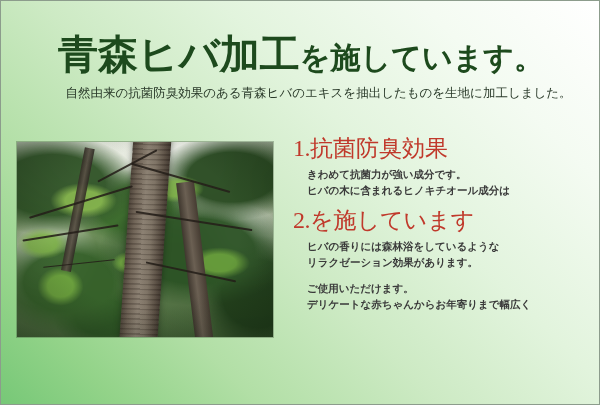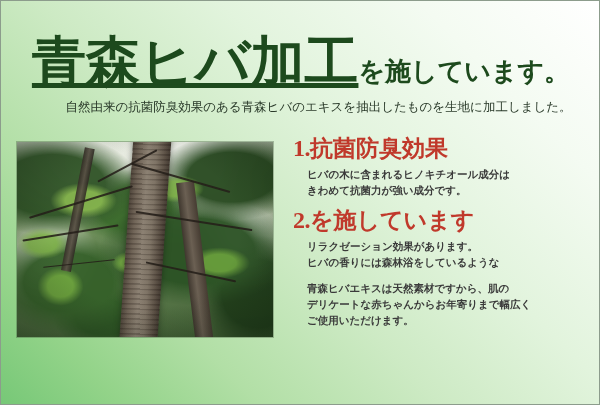--- a/index.html
+++ b/index.html
@@ -45,25 +45,24 @@
     padding-top: 34px;
     font-family: "Liberation Serif", "DejaVu Serif", serif;
     font-size: 38px;
     line-height: 1.0;
     font-weight: 700;
     color: #1d4a1d;
     letter-spacing: 0px;
     white-space: nowrap;
   }
   #main-title .title-lead {
-    font-size: 54px;
-    text-decoration: underline;
+    font-size: 40px;
   }
   #main-title .title-tail {
-    font-size: 26px;
+    font-size: 30px;
     text-align: right;
   }
   #subtitle {
     margin: 0;
     padding-top: 11px;
     font-size: 12.5px;
     line-height: 1.2;
     color: #2a3a2a;
     white-space: nowrap;
     padding-left: 35px;
@@ -194,21 +193,21 @@
     width: 300px;
   }
   .benefit {
     margin-bottom: 9px;
   }
   .benefit-heading {
     margin: 0;
     font-family: "Liberation Serif", "DejaVu Serif", serif;
     font-size: 23px;
     line-height: 1.16;
-    font-weight: 700;
+    font-weight: 400;
     color: #c0392b;
     white-space: nowrap;
   }
   .benefit-heading .num {
     font-size: 24px;
     letter-spacing: -0.5px;
   }
   .benefit-body {
     margin: 3px 0 0 14px;
     font-size: 10.5px;
@@ -246,35 +245,34 @@
     <div class="branch b6"></div>
     <div class="branch b7"></div>
     <div class="photo-layer vignette"></div>
   </div>
 
   <div id="benefits">
 
     <div class="benefit">
       <h2 class="benefit-heading"><span class="num">1.</span><span>抗菌防臭効果</span></h2>
       <div class="benefit-body">
+        <div>きわめて抗菌力が強い成分です。</div>
         <div>ヒバの木に含まれるヒノキチオール成分は</div>
-        <div>きわめて抗菌力が強い成分です。</div>
       </div>
     </div>
 
     <div class="benefit">
       <h2 class="benefit-heading"><span class="num">2.</span><span>を施しています</span></h2>
       <div class="benefit-body">
+        <div>ヒバの香りには森林浴をしているような</div>
         <div>リラクゼーション効果があります。</div>
-        <div>ヒバの香りには森林浴をしているような</div>
       </div>
     </div>
 
     <div class="benefit">
       <div class="benefit-body">
-        <div>青森ヒバエキスは天然素材ですから、肌の</div>
+        <div>ご使用いただけます。</div>
         <div>デリケートな赤ちゃんからお年寄りまで幅広く</div>
-        <div>ご使用いただけます。</div>
       </div>
     </div>
 
   </div>
 </div>
 
 </body></html>

